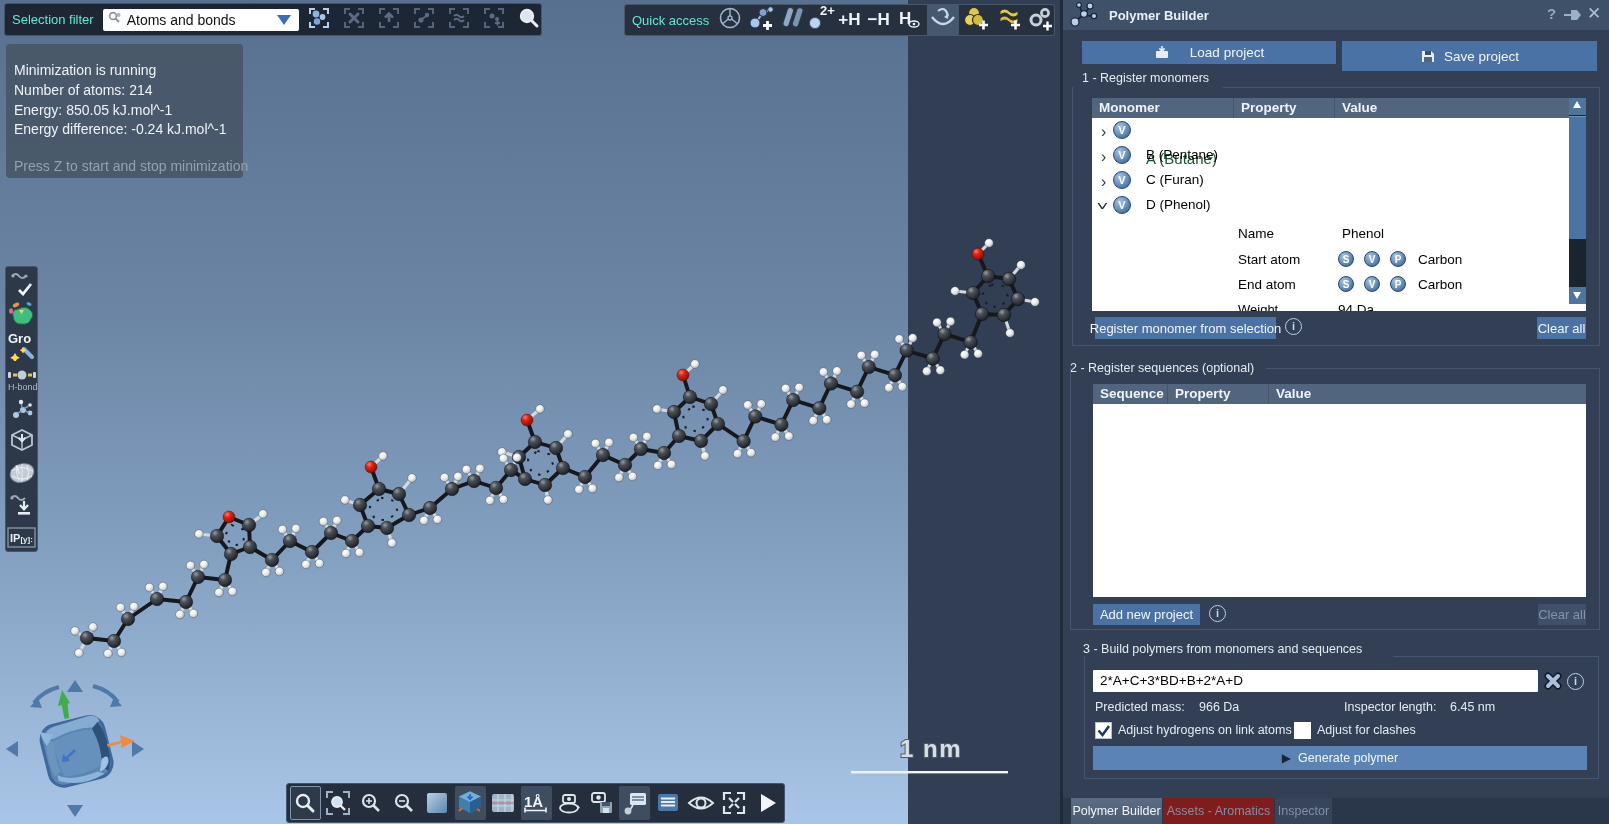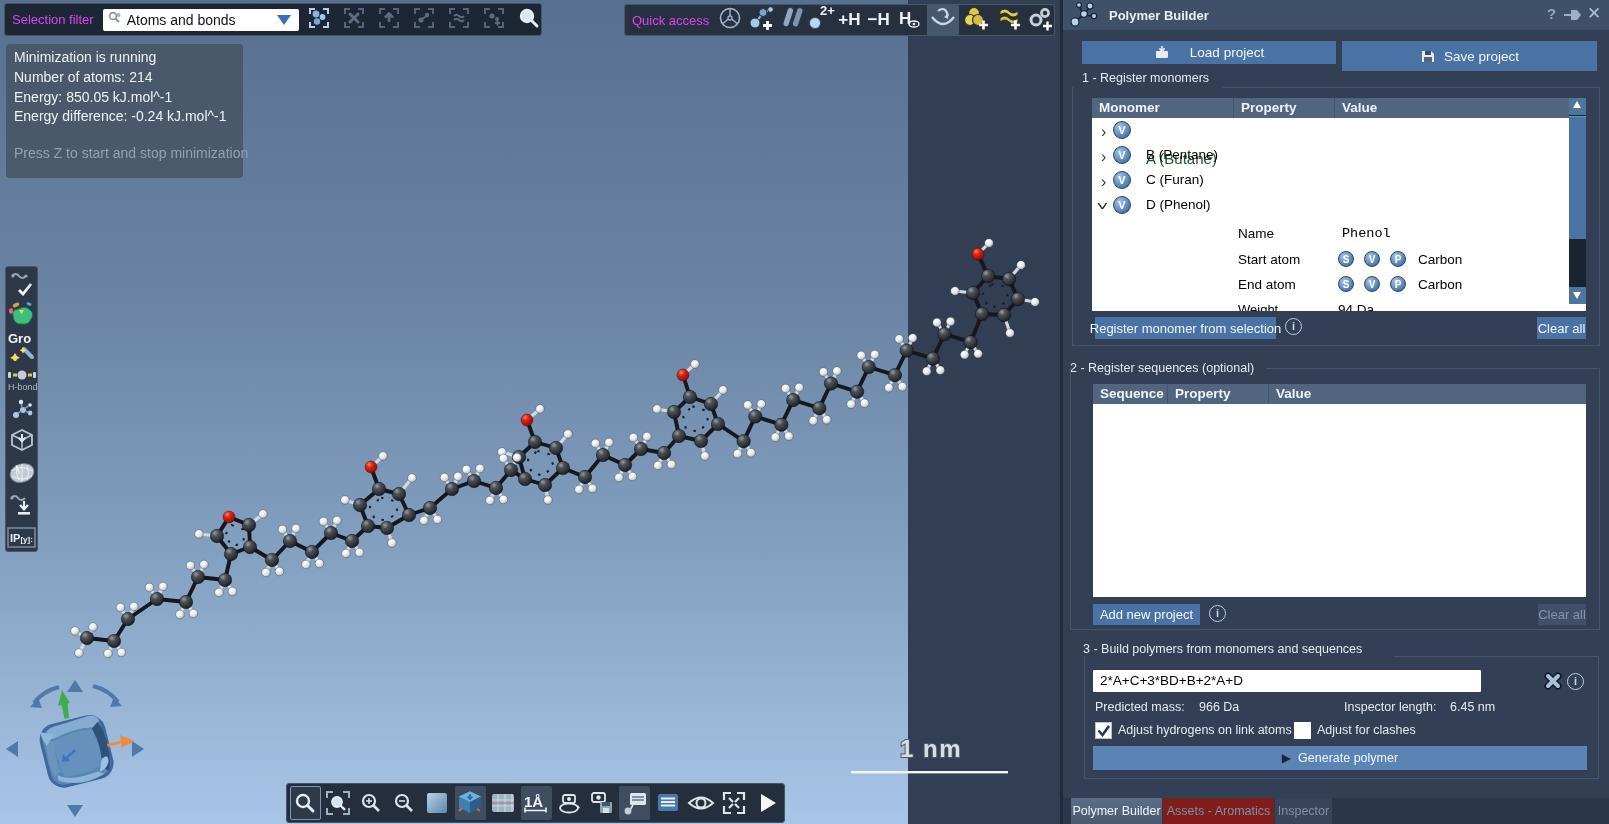--- a/index.html
+++ b/index.html
@@ -1,24 +1,24 @@
 <!DOCTYPE html>
 <html><head><meta charset="utf-8"><title>p</title><style>
 *{margin:0;padding:0;box-sizing:border-box;font-family:"Liberation Sans",sans-serif;white-space:nowrap;}
 html,body{width:1609px;height:824px;overflow:hidden;background:#313e53;}
 #stage{position:relative;width:1609px;height:824px;}
 #viewport{position:absolute;left:0;top:0;width:908px;height:824px;
   background:linear-gradient(180deg,#57708f 0%,#6c85a5 38%,#84a1c2 68%,#a9c6e8 100%);}
 .bar{position:absolute;background:#262f3d;border:1px solid #4a5a6d;border-radius:3px;}
-.ql{color:#d946ef;font-size:13px;}
+.ql{color:#5eead4;font-size:13px;}
 #selbar{left:4px;top:3px;width:538px;height:33px;background:#1d2634;border:1px solid #455565;display:flex;align-items:center;}
 #qabar{left:624px;top:4px;width:431px;height:32px;background:#27303f;border:1px solid #49596c;display:flex;align-items:center;}
 #lbar{left:5px;top:266px;width:33px;height:286px;background:#2d3949;border:1px solid #47566a;}
 #bbar{left:286px;top:783px;width:499px;height:40px;background:#242e3c;border:1px solid #45556a;display:flex;align-items:center;padding-left:3px;}
-#infopanel{position:absolute;left:6px;top:44px;width:237px;height:134px;overflow:visible;background:rgba(72,87,103,0.92);border-radius:4px;color:#eef3f8;font-size:14px;padding:4px 0 0 8px;line-height:19.8px;}
+#infopanel{position:absolute;left:6px;top:44px;width:237px;height:134px;overflow:visible;background:rgba(72,87,103,0.92);border-radius:4px;color:#eef3f8;font-size:14px;padding:17px 0 0 8px;line-height:19.8px;}
 #infopanel .dim{color:#93a2b1;margin-top:17px;}
 #rpanel{position:absolute;left:1060px;top:0;width:549px;height:824px;background:#323f55;border-left:3px solid #1f2a3a;}
 #rtitle{position:absolute;left:0;top:0;width:100%;height:30px;background:#3e5168;}
 #rtitle .t{position:absolute;left:46px;top:8px;color:#eaf0f7;font-size:13px;font-weight:bold;}
 .btn{position:absolute;background:#4a72a4;color:#f2f6fa;font-size:12.5px;display:flex;align-items:center;justify-content:center;}
 .fset{position:absolute;border:1px solid #46566e;border-top:1px solid #46566e;}
 .slabel{position:absolute;color:#e4ebf3;font-size:12.5px;background:transparent;}
 .thead{position:absolute;background:#51657f;display:flex;color:#f0f4f9;font-weight:bold;font-size:13.5px;}
 .thead div{padding:2px 0 0 7px;border-right:1px solid #44566c;height:100%;}
 .twhite{position:absolute;background:#fff;overflow:hidden;}
@@ -737,21 +737,21 @@
 </div>
 <div style="position:absolute;left:0px;top:77px;width:477px;height:25px;">
 <span style="position:absolute;left:4px;top:3px;width:14px;height:16px;">
             <span style="position:absolute;left:2px;top:0px;color:#2a2a2a;font-size:15px;transform:scale(1.35,0.85);">˅</span>
           </span>
 <span class="badge" style="position:absolute;left:21px;top:1px;width:18px;height:18px;font-size:11px;">V</span>
 <span style="position:absolute;left:54px;top:2px;color:#000;font-size:13.5px;">D (Phenol)</span>
 </div>
 <div style="position:absolute;left:0;top:106px;width:477px;height:25px;">
           <span style="position:absolute;left:146px;top:2px;color:#000;font-size:13.5px;">Name</span>
-          <span style="position:absolute;left:250px;top:2px;color:#000;font-size:13.5px;font-family:Liberation Mono, monospace;">Phenol</span>
+          <span style="position:absolute;left:250px;top:2px;color:#000;font-size:13.5px;">Phenol</span>
         </div>
 <div style="position:absolute;left:0;top:132px;width:477px;height:25px;">
           <span style="position:absolute;left:146px;top:2px;color:#000;font-size:13.5px;">Start atom</span>
           <span class="badge" style="position:absolute;left:246px;top:1px;width:16px;height:16px;font-size:10px;">S</span>
           <span class="badge" style="position:absolute;left:272px;top:1px;width:16px;height:16px;font-size:10px;">V</span>
           <span class="badge" style="position:absolute;left:298px;top:1px;width:16px;height:16px;font-size:10px;">P</span>
           <span style="position:absolute;left:326px;top:2px;color:#000;font-size:13.5px;">Carbon</span>
         </div>
 <div style="position:absolute;left:0;top:157px;width:419px;height:25px;">
           <span style="position:absolute;left:146px;top:2px;color:#000;font-size:13.5px;">End atom</span>
@@ -786,21 +786,21 @@
         <div style="width:101px;">Property</div>
         <div style="width:317px;border-right:none;">Value</div>
       </div>
 <div class="twhite" style="left:30px;top:404px;width:493px;height:193px;"></div>
 <div class="btn" style="left:30px;top:604px;width:107px;height:21px;font-size:13px;">Add new project</div>
 <div class="infoc" style="left:146px;top:605px;">i</div>
 <div class="btn" style="left:475px;top:604px;width:48px;height:21px;font-size:13px;background:#3f5068;color:#8493a8;">Clear all</div>
 <div class="slabel" style="left:20px;top:642px;">3 - Build polymers from monomers and sequences</div>
 <div class="fset" style="left:21px;top:656px;width:515px;height:123px;border-top:none;"></div>
 <div style="position:absolute;left:330px;top:656px;width:206px;height:1px;background:#46566e;"></div>
-<div style="position:absolute;left:30px;top:670px;width:388px;height:22px;background:#fff;border-radius:1px;">
+<div style="position:absolute;left:30px;top:670px;width:445px;height:22px;background:#fff;border-radius:1px;">
         <span style="position:absolute;left:7px;top:3px;color:#000;font-size:13.5px;">2*A+C+3*BD+B+2*A+D</span>
       </div>
 <span class="ico" style="position:absolute;left:481px;top:672px;"><svg width="18" height="18" viewBox="0 0 18 18" style="">
           <path d="M4 4 L14 14 M14 4 L4 14" stroke="#10192a" stroke-width="7" stroke-linecap="round"></path>
           <path d="M4 4 L14 14 M14 4 L4 14" stroke="#a9c0dc" stroke-width="4" stroke-linecap="round"></path>
         </svg></span>
 <div class="infoc" style="left:504px;top:673px;">i</div>
 <div class="slabel" style="left:32px;top:700px;">Predicted mass:</div>
 <div class="slabel" style="left:136px;top:700px;">966 Da</div>
 <div class="slabel" style="left:281px;top:700px;">Inspector length:</div>

